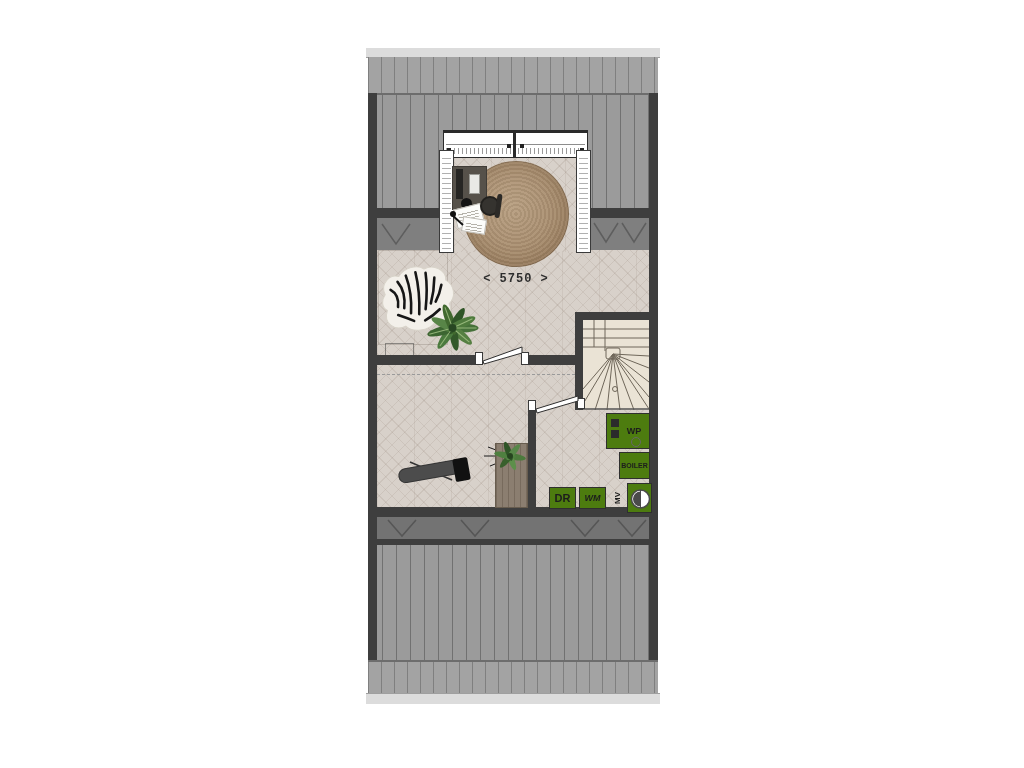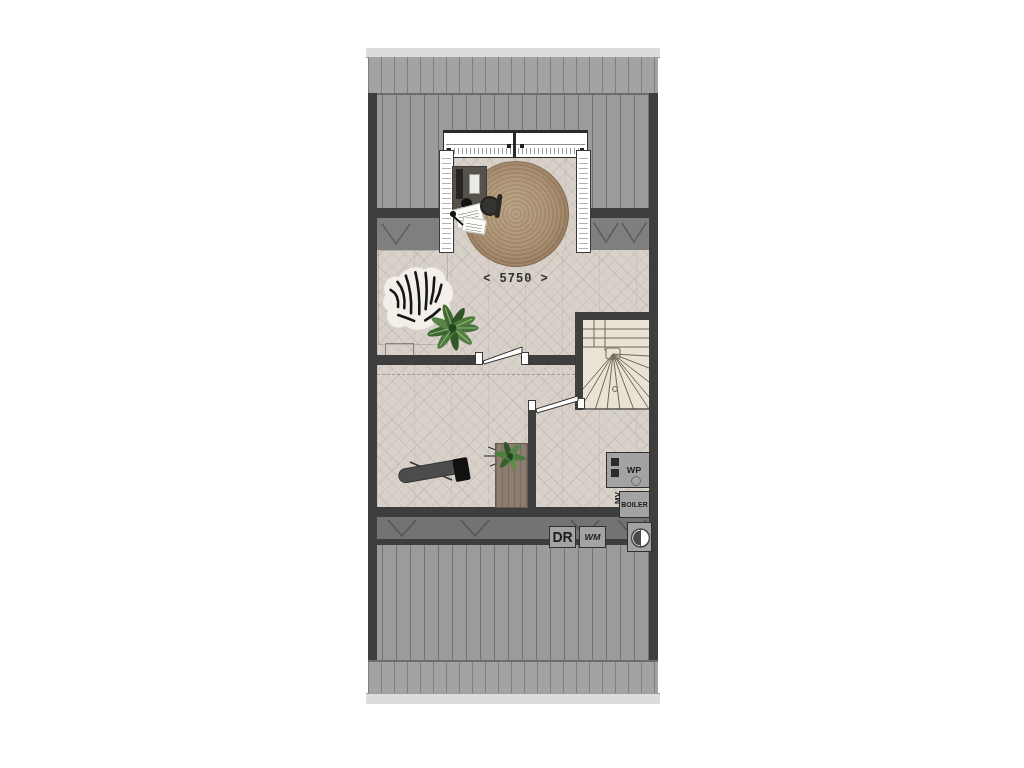--- a/index.html
+++ b/index.html
@@ -68,21 +68,21 @@
     background-color:#8b7e70;
     background-image:repeating-linear-gradient(90deg, rgba(50,38,25,.22) 0 1px, transparent 1px 6px);
     border:1px solid #675c4e;box-sizing:border-box;
   }
   .iron-board{background:#4c4c4c;border-radius:9px 3px 3px 9px;box-shadow:inset 0 0 0 1px rgba(0,0,0,.3);}
   .iron{background:#111;border-radius:2px;}
   .outline-faint{border:1px solid rgba(60,50,40,.18);}
   .outline-dark{border:1px solid rgba(40,40,40,.45);}
   .dashline{border-top:1px dashed #9a9a9a;height:0;}
   
-  .whitebox{background:#a3a3a3;border:1.5px solid #2f2f2f;box-sizing:border-box;margin-top:39px;}
+  .whitebox{background:#4d7c0f;border:1.5px solid #2f2f2f;box-sizing:border-box;}
   .appl-label{
     position:absolute;inset:0;display:flex;align-items:center;justify-content:center;
     font-weight:bold;color:#1d1d1d;
   }
   .sq{background:#2b2b2b;width:8px;height:8px;position:absolute;}
   .dim-label{
     font-weight:bold;font-size:12px;letter-spacing:1px;color:#2d2d2d;
     text-align:center;white-space:nowrap;
   }
   .mv-rot{
@@ -280,19 +280,19 @@
   </div>
   <div class="abs mv-rot" style="left:244px;top:440px;width:14px;height:20px;">MV</div>
   <div class="abs whitebox" style="left:261px;top:435px;width:25px;height:30px;">
     <svg style="left:0;top:0;" width="25" height="30" viewBox="0 0 25 30">
       <circle cx="12.5" cy="15" r="9" fill="#fff" stroke="#4a4a4a" stroke-width="1.5"></circle>
       <path d="M12.5,7.5 A7.5,7.5 0 0 0 12.5,22.5 Z" fill="#4a4a4a"></path>
       <line x1="12.5" y1="6" x2="12.5" y2="24" stroke="#4a4a4a" stroke-width="1"></line>
     </svg>
   </div>
   <div class="abs whitebox" style="left:183px;top:439px;width:27px;height:22px;">
-    <div class="appl-label" style="font-size:14px;">DR</div>
+    <div class="appl-label" style="font-size:11px;">DR</div>
   </div>
   <div class="abs whitebox" style="left:213px;top:439px;width:27px;height:22px;">
     <div class="appl-label" style="font-size:9px;font-style:italic;">WM</div>
   </div>
 
 </div>
 
 </body></html>

